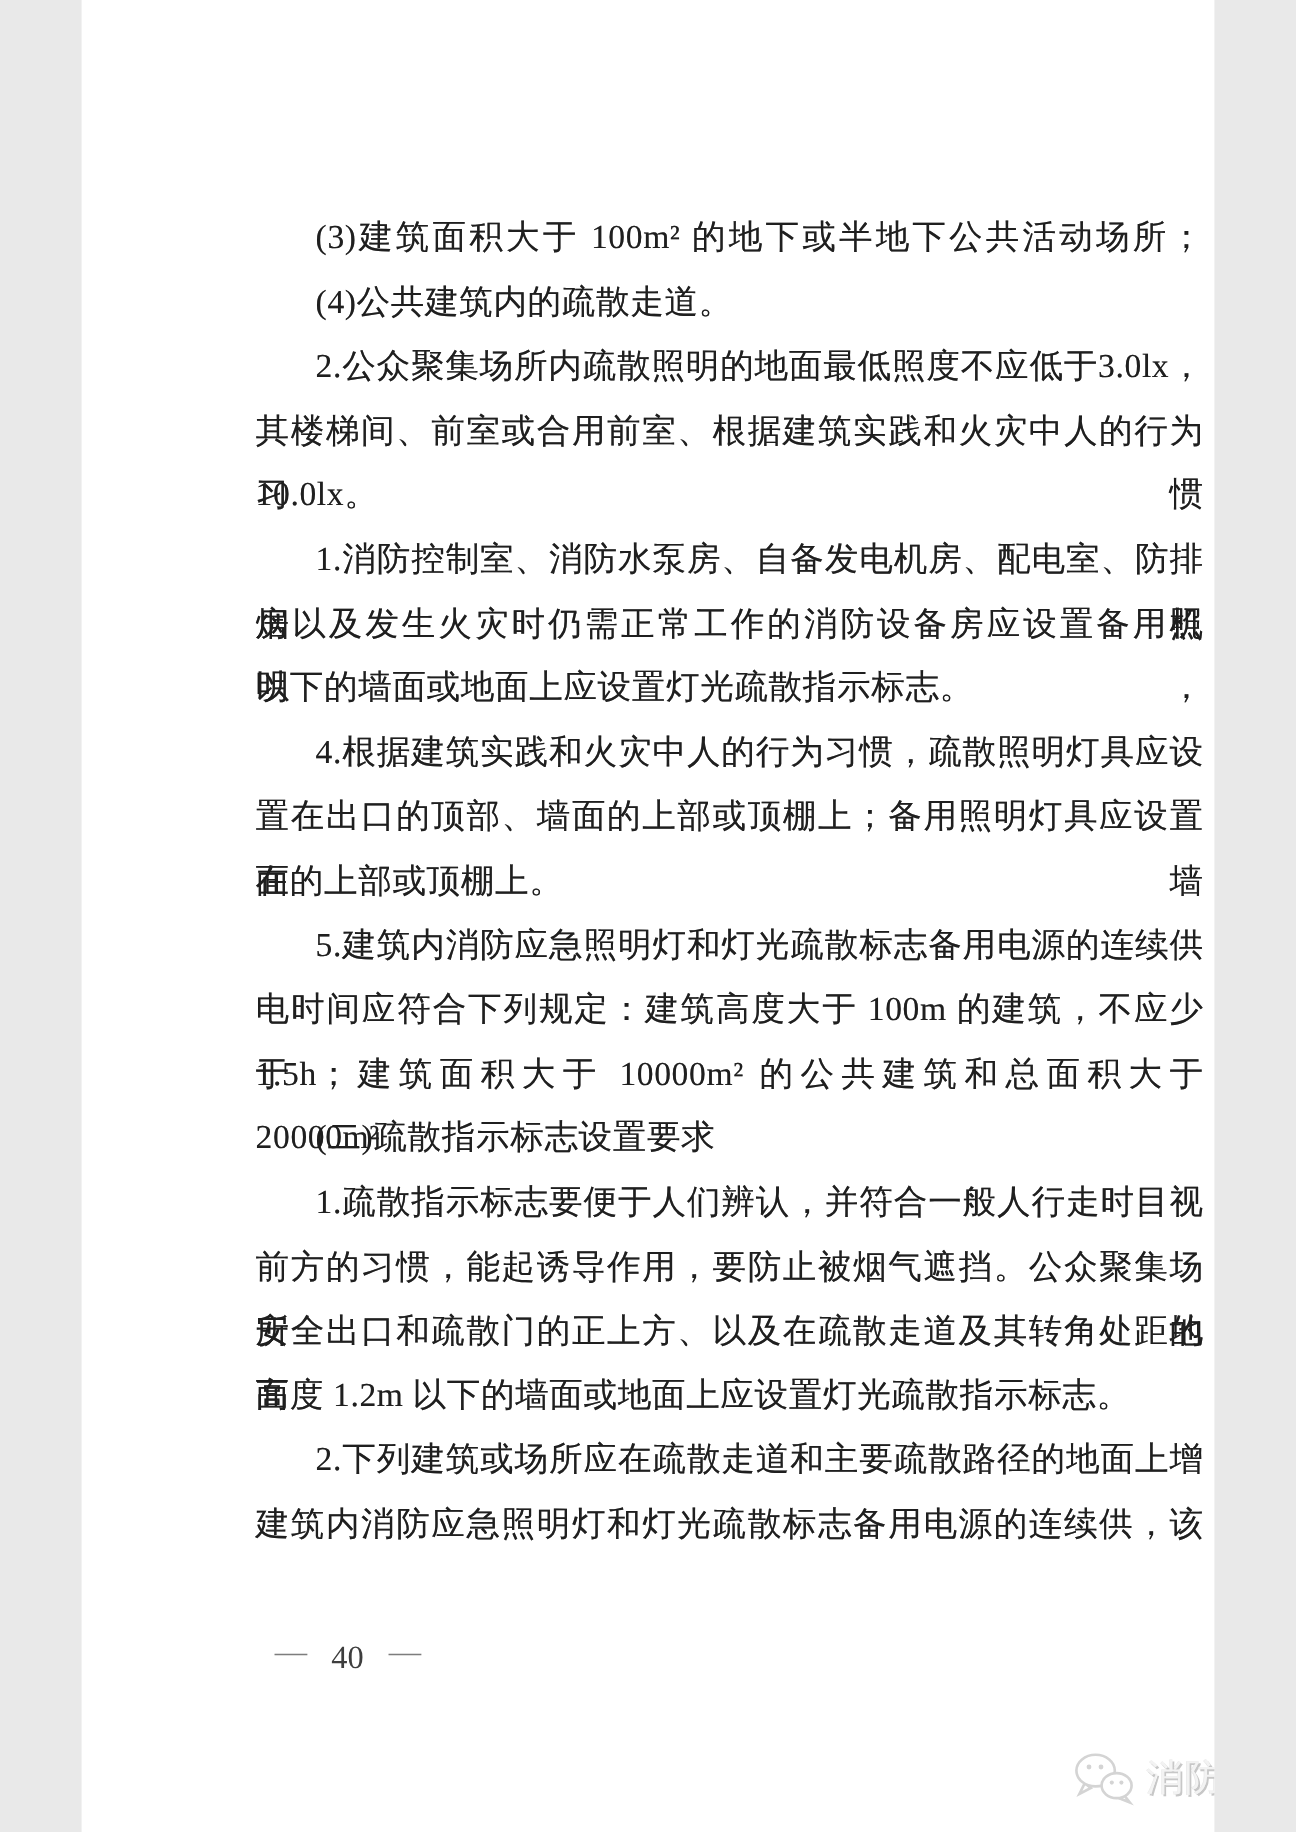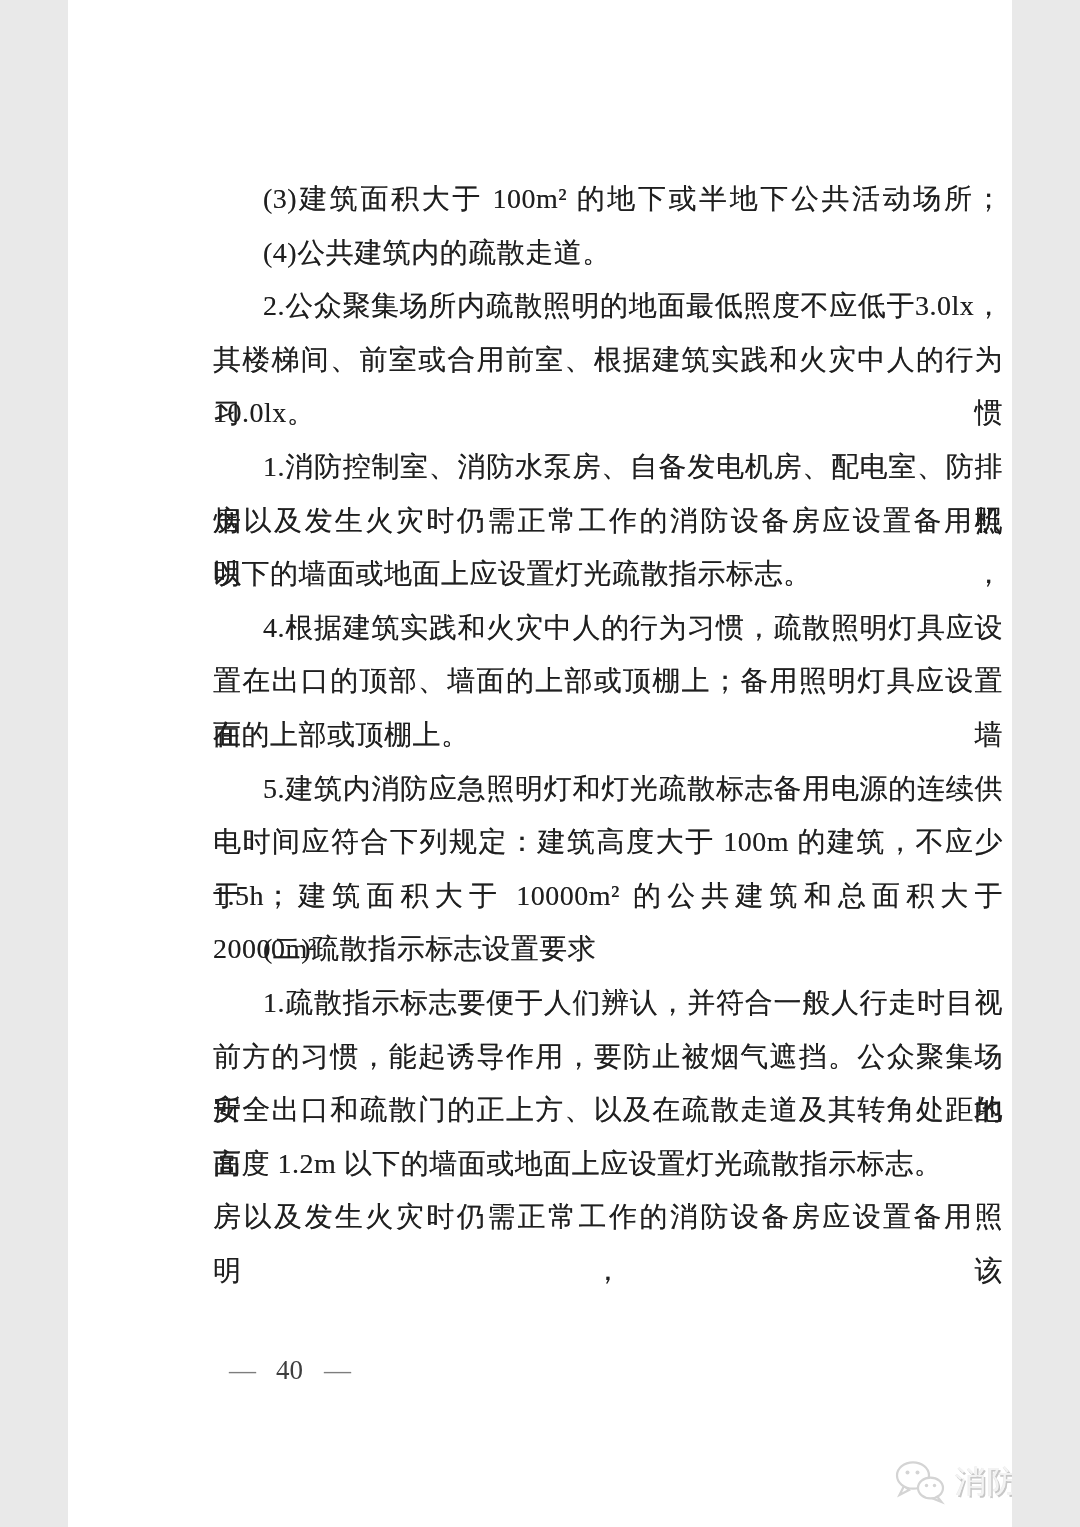--- a/index.html
+++ b/index.html
@@ -42,21 +42,21 @@
     left: 161px;
     top: 1352px;
     display: flex;
     align-items: center;
     gap: 21px;
     font-size: 27px;
     line-height: 36px;
     color: #4a4a4a;
   }
   .footer .dash { color: #7d7d7d; letter-spacing: -1px; }
-  .footer .num  { color: #3e3e3e; }
+  .footer .num  { color: #3e3e3e; margin-top: 11px; }
 
   .watermark {
     position: absolute;
     left: 824px;
     top: 1458px;
     display: flex;
     align-items: center;
     gap: 7px;
   }
   .wm-icon { display: block; width: 56px; height: 48px; }
@@ -88,21 +88,22 @@
     <div class="line justify">置在出口的顶部、墙面的上部或顶棚上；备用照明灯具应设置在墙</div>
     <div class="line">面的上部或顶棚上。</div>
     <div class="line indent justify">5.建筑内消防应急照明灯和灯光疏散标志备用电源的连续供</div>
     <div class="line justify">电时间应符合下列规定：建筑高度大于 100m 的建筑，不应少于</div>
     <div class="line justify">1.5h；建筑面积大于 10000m² 的公共建筑和总面积大于 20000m²</div>
     <div class="line indent bold">(二)疏散指示标志设置要求</div>
     <div class="line indent justify">1.疏散指示标志要便于人们辨认，并符合一般人行走时目视</div>
     <div class="line justify">前方的习惯，能起诱导作用，要防止被烟气遮挡。公众聚集场所的</div>
     <div class="line justify">安全出口和疏散门的正上方、以及在疏散走道及其转角处距地面</div>
     <div class="line">高度 1.2m 以下的墙面或地面上应设置灯光疏散指示标志。</div>
-    <div class="line justify">房以及发生火灾时仍需正常工作的消防设备房应设置备用照明，该</div>
+    <div class="line indent justify">2.下列建筑或场所应在疏散走道和主要疏散路径的地面上增</div>
+    <div class="line justify">建筑内消防应急照明灯和灯光疏散标志备用电源的连续供，该</div>
   </div>
 
   <div class="footer">
     <span class="dash">—</span>
     <span class="num">40</span>
     <span class="dash">—</span>
   </div>
 
   <div class="watermark">
     <span class="wm-icon">

